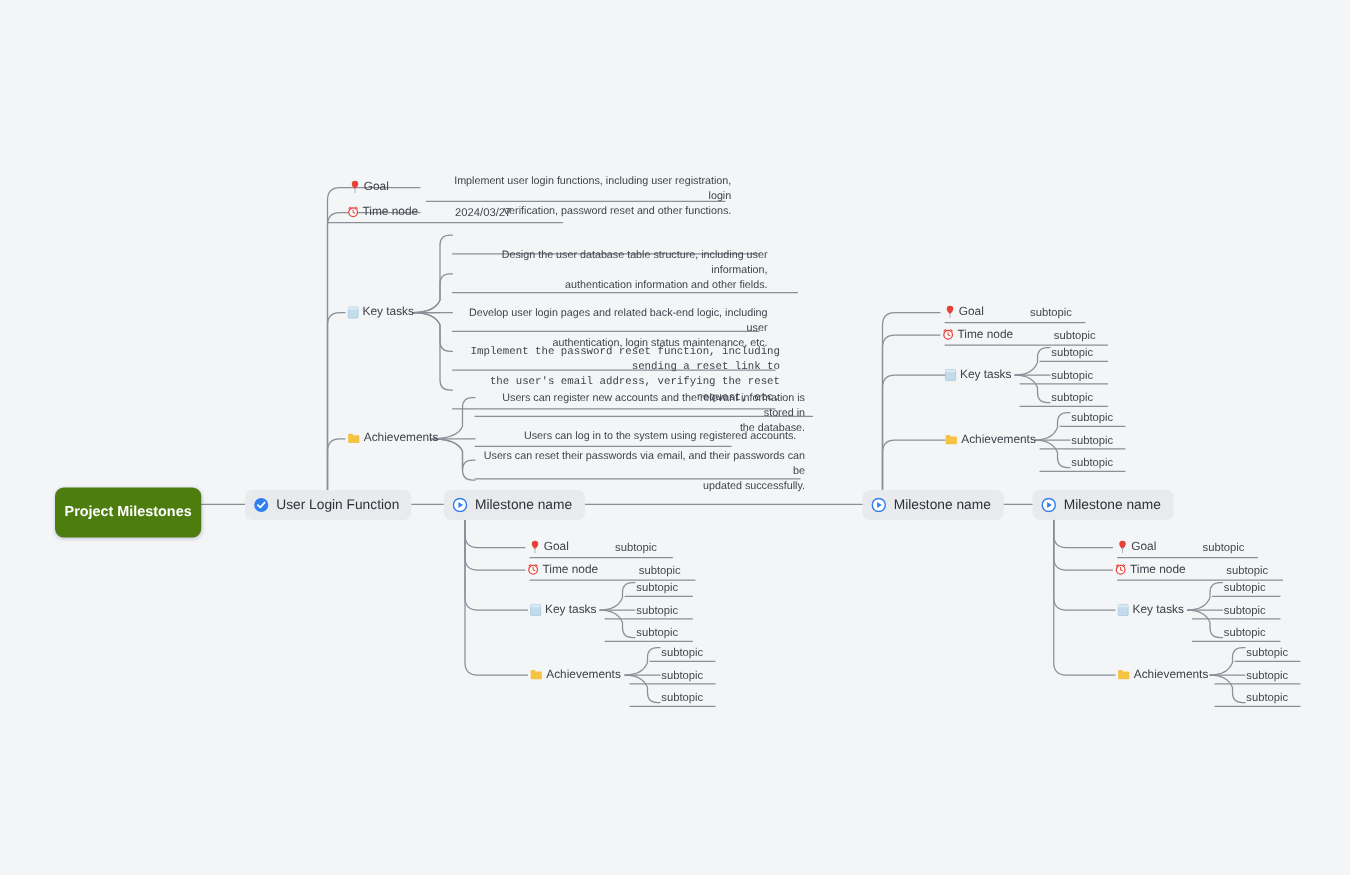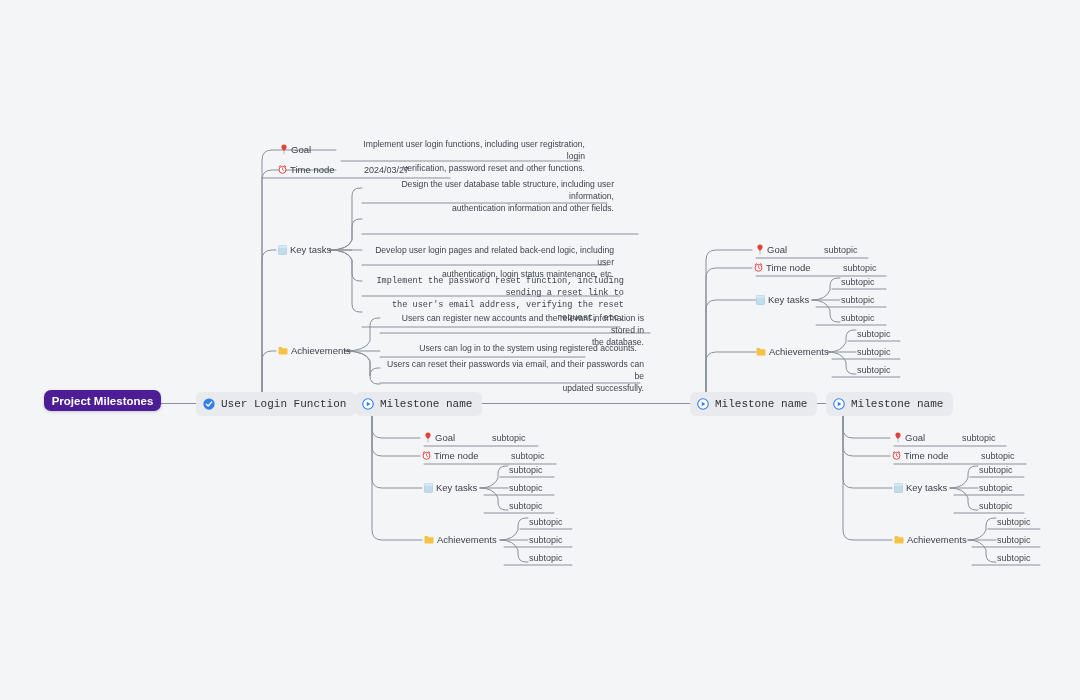--- a/index.html
+++ b/index.html
@@ -22,22 +22,22 @@
     opacity:.92;
     letter-spacing:.2px;
     white-space:nowrap;
     font-family:"Liberation Sans", sans-serif;
   }
 
   
   .root-node{
     position:absolute;
     left:44px; top:390px;
-    width:117px; height:21px;
-    background:#4c1d95;
+    width:117px; height:40px;
+    background:#4d7c0f;
     border-radius:7px;
     display:flex; align-items:center; justify-content:center;
     box-shadow:0 1px 3px rgba(60,60,120,.25);
   }
   .root-node .label{
     color:#ffffff;
     font-size:11.5px;
     font-weight:bold;
     white-space:nowrap;
   }
@@ -45,21 +45,20 @@
   
   .pill{
     position:absolute;
     height:24px;
     background:#e9eaee;
     border-radius:6px;
     display:flex; align-items:center;
     padding:0 10px 0 7px;
     gap:6px;
     white-space:nowrap;
-    font-family:Liberation Mono, monospace;
   }
   .pill .label{
     font-size:11px;
     color:#2e3238;
   }
 
   
   .ico{ display:inline-block; flex:0 0 auto; line-height:0; }
 
   
@@ -267,21 +266,21 @@
 
   <div class="blabel" style="left:278px; top:244px;">
     <span class="ico">
       <svg width="9" height="10" viewBox="0 0 10 11">
           <rect x="0.5" y="0.5" width="9" height="10" rx="1" fill="#c3dcec" stroke="#a9cadf" stroke-width="0.8"></rect>
           <rect x="0.5" y="0.5" width="9" height="2.6" rx="1" fill="#d9e9f4"></rect>
         </svg>
     </span>
     <span class="t">Key tasks</span>
   </div>
-  <div class="leaf" style="left:364px; top:178px; width:250px;">Design the user database table structure, including user information,
+  <div class="leaf" style="left:364px; top:197px; width:250px;">Design the user database table structure, including user information,
 authentication information and other fields.</div>
   <div class="leaf" style="left:364px; top:244px; width:250px;">Develop user login pages and related back-end logic, including user
 authentication, login status maintenance, etc.</div>
   <div class="leaf" style="left:364px; top:275px; width:260px;font-family:Liberation Mono, monospace;">Implement the password reset function, including sending a reset link to
 the user's email address, verifying the reset request, etc.</div>
 
   <div class="blabel" style="left:278px; top:345px;">
     <span class="ico">
       <svg width="10" height="9" viewBox="0 0 11 10">
           <path d="M0.5 2.2 a1 1 0 0 1 1 -1 H4 l1.1 1.2 H9.5 a1 1 0 0 1 1 1 V8.4 a1 1 0 0 1 -1 1 H1.5 a1 1 0 0 1 -1 -1 Z" fill="#f5c344"></path>

